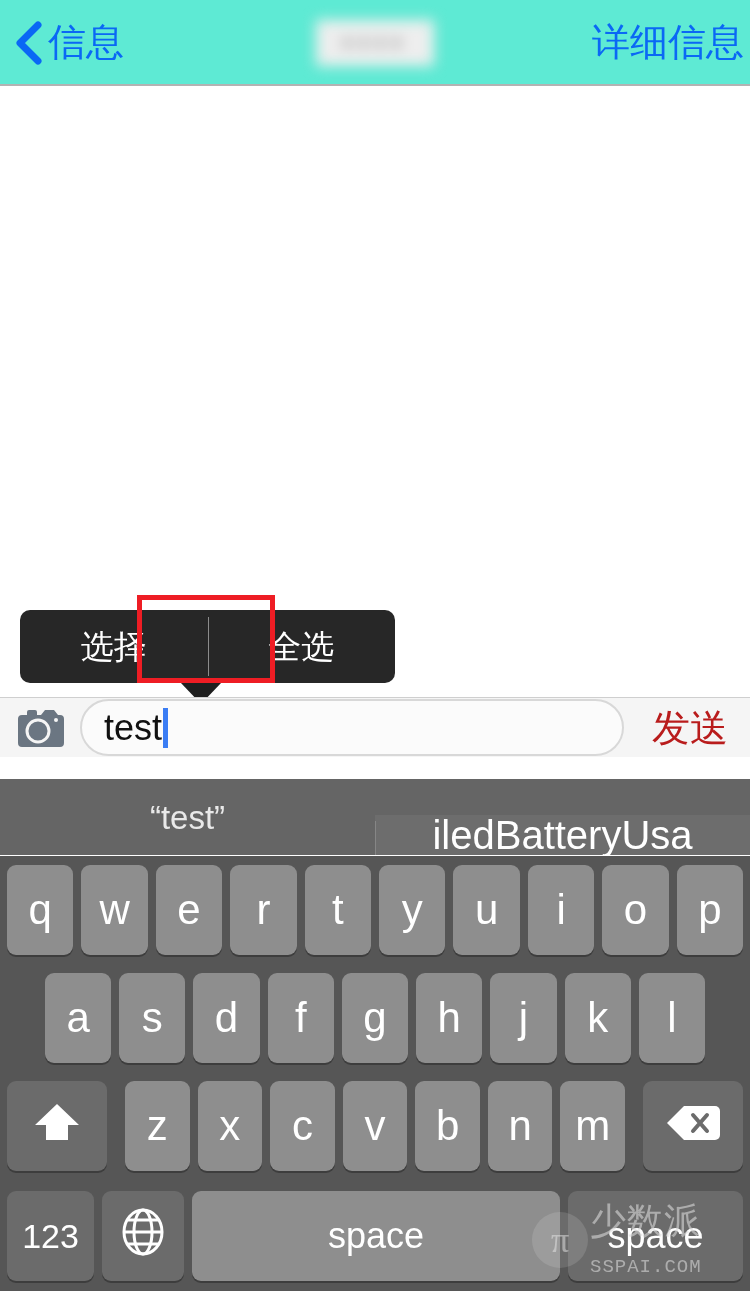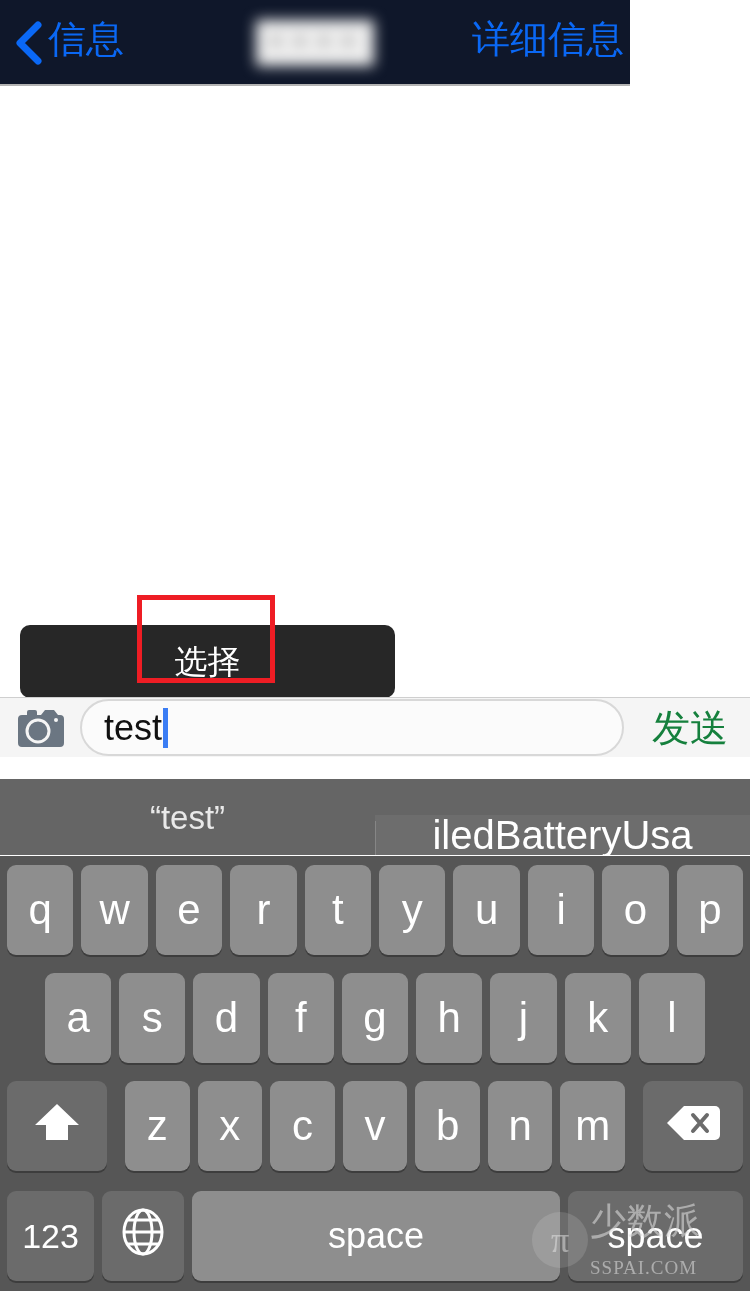--- a/index.html
+++ b/index.html
@@ -11,24 +11,24 @@
   }
   #screen {
     position: relative;
     width: 750px; height: 1291px;
     background: #ffffff;
   }
 
   
   .navbar {
     position: absolute; top: 0; left: 0;
-    width: 630px; height: 86px;
-    background: #0f172a;
+    width: 750px; height: 86px;
+    background: #5eead4;
     border-bottom: 2px solid #b3b3b3;
-    display: flex; align-items: center; font-family: Liberation Mono, monospace;
+    display: flex; align-items: center;
   }
   .nav-back {
     display: flex; align-items: center;
     margin-left: 14px;
     cursor: pointer;
   }
   .chev {
     width: 30px; height: 44px;
     position: relative;
     flex: 0 0 auto;
@@ -69,21 +69,21 @@
   .conversation {
     position: absolute;
     top: 88px; left: 0;
     width: 750px; height: 607px;
     background: #ffffff;
   }
 
   
   .edit-menu-wrap {
     position: absolute;
-    left: 20px; top: 625px;
+    left: 20px; top: 610px;
     width: 375px; height: 73px;
   }
   .edit-menu {
     position: relative;
     width: 375px; height: 73px;
     background: #272727;
     border-radius: 10px;
     display: flex;
     align-items: stretch;
     overflow: visible;
@@ -156,21 +156,21 @@
   .caret {
     width: 5px; height: 40px;
     background: #3b7df4;
     margin-left: 1px;
   }
   .send-btn {
     width: 120px;
     flex: 0 0 auto;
     text-align: center;
     font-size: 38px;
-    color: #15803d;
+    color: #b91c1c;
     cursor: pointer;
     line-height: 1;
   }
 
   
   .suggestbar {
     position: absolute;
     left: 0; top: 779px;
     width: 750px; height: 76px;
     background: #656565;
@@ -268,21 +268,21 @@
     flex: 0 0 auto;
     margin-right: 2px;
   }
   .wm-text { display: flex; flex-direction: column; line-height: 1; }
   .wm-cn {
     font-size: 36px; color: #dcdcdc;
     letter-spacing: 1px;
   }
   .wm-en {
     font-size: 19px; color: #dcdcdc;
-    font-family: Liberation Serif, serif;
+    font-family: Liberation Mono, monospace;
     letter-spacing: 1px;
     margin-top: 19px;
   }
 </style>
 </head>
 <body>
 
 <div id="screen">
 
   <div class="navbar">
@@ -296,20 +296,21 @@
     </div>
     <div class="nav-title-blur">••••</div>
     <div class="nav-detail">详细信息</div>
   </div>
 
   <div class="conversation"></div>
 
   <div class="edit-menu-wrap">
     <div class="edit-menu">
       <div class="menu-item">选择</div>
+      <div class="menu-item">全选</div>
       <div class="menu-arrow"></div>
     </div>
   </div>
   <div class="menu-highlight"></div>
 
   <div class="inputbar">
     <div class="camera-btn">
       <svg width="52" height="42" viewBox="0 0 52 42">
         <path d="M10,8 h7 l0,-3 a2,2 0 0 1 2,-2 h6 a2,2 0 0 1 2,2 l0,3 h4 l4,-5 h9 l4,5 h2
                  a4,4 0 0 1 4,4 v24 a4,4 0 0 1 -4,4 h-38 a4,4 0 0 1 -4,-4 v-24 a4,4 0 0 1 4,-4 z" fill="#6b7682" transform="translate(-4,0)"></path>

